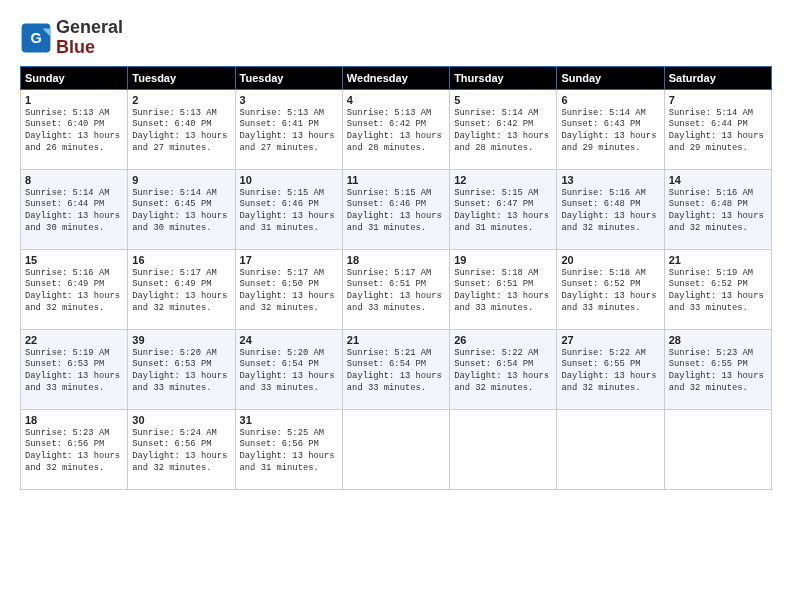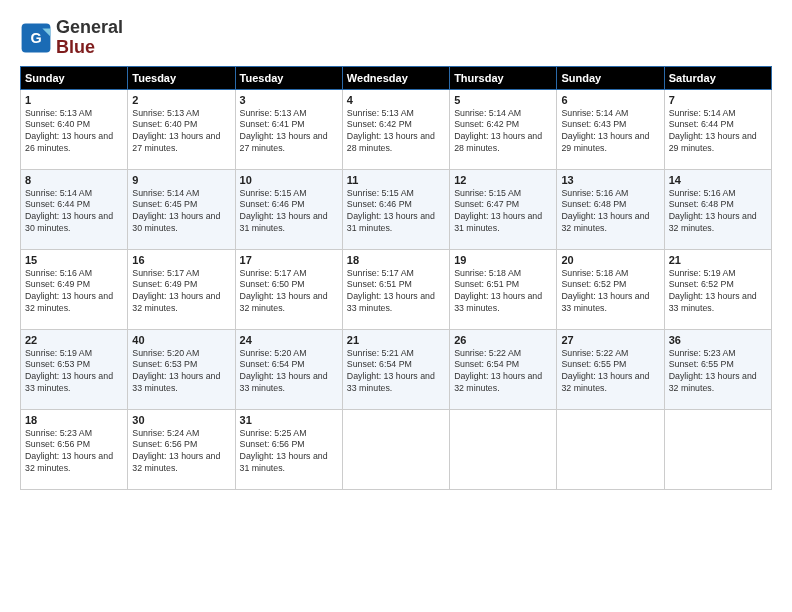--- a/index.html
+++ b/index.html
@@ -83,20 +83,21 @@
       font-weight: bold;
       font-size: 11px;
       color: #222;
       display: block;
       margin-bottom: 2px;
     }
     .day-info {
       color: #333;
       font-size: 8.8px;
       line-height: 1.35;
+      font-family: Liberation Mono, monospace;
     }
     .empty-cell {
       background: #fff !important;
     }
     .last-row td {
       height: 68px;
     }
   </style>
 </head>
 <body>
@@ -221,41 +222,41 @@
             <span class="day-num">21</span>
             <div class="day-info">Sunrise: 5:19 AM<br>Sunset: 6:52 PM<br>Daylight: 13 hours and 33 minutes.</div>
           </td>
         </tr>
         <tr>
           <td>
             <span class="day-num">22</span>
             <div class="day-info">Sunrise: 5:19 AM<br>Sunset: 6:53 PM<br>Daylight: 13 hours and 33 minutes.</div>
           </td>
           <td>
-            <span class="day-num">40</span>
+            <span class="day-num">39</span>
             <div class="day-info">Sunrise: 5:20 AM<br>Sunset: 6:53 PM<br>Daylight: 13 hours and 33 minutes.</div>
           </td>
           <td>
             <span class="day-num">24</span>
             <div class="day-info">Sunrise: 5:20 AM<br>Sunset: 6:54 PM<br>Daylight: 13 hours and 33 minutes.</div>
           </td>
           <td>
             <span class="day-num">21</span>
             <div class="day-info">Sunrise: 5:21 AM<br>Sunset: 6:54 PM<br>Daylight: 13 hours and 33 minutes.</div>
           </td>
           <td>
             <span class="day-num">26</span>
             <div class="day-info">Sunrise: 5:22 AM<br>Sunset: 6:54 PM<br>Daylight: 13 hours and 32 minutes.</div>
           </td>
           <td>
             <span class="day-num">27</span>
             <div class="day-info">Sunrise: 5:22 AM<br>Sunset: 6:55 PM<br>Daylight: 13 hours and 32 minutes.</div>
           </td>
           <td>
-            <span class="day-num">36</span>
+            <span class="day-num">28</span>
             <div class="day-info">Sunrise: 5:23 AM<br>Sunset: 6:55 PM<br>Daylight: 13 hours and 32 minutes.</div>
           </td>
         </tr>
         <tr class="last-row">
           <td>
             <span class="day-num">18</span>
             <div class="day-info">Sunrise: 5:23 AM<br>Sunset: 6:56 PM<br>Daylight: 13 hours and 32 minutes.</div>
           </td>
           <td>
             <span class="day-num">30</span>

